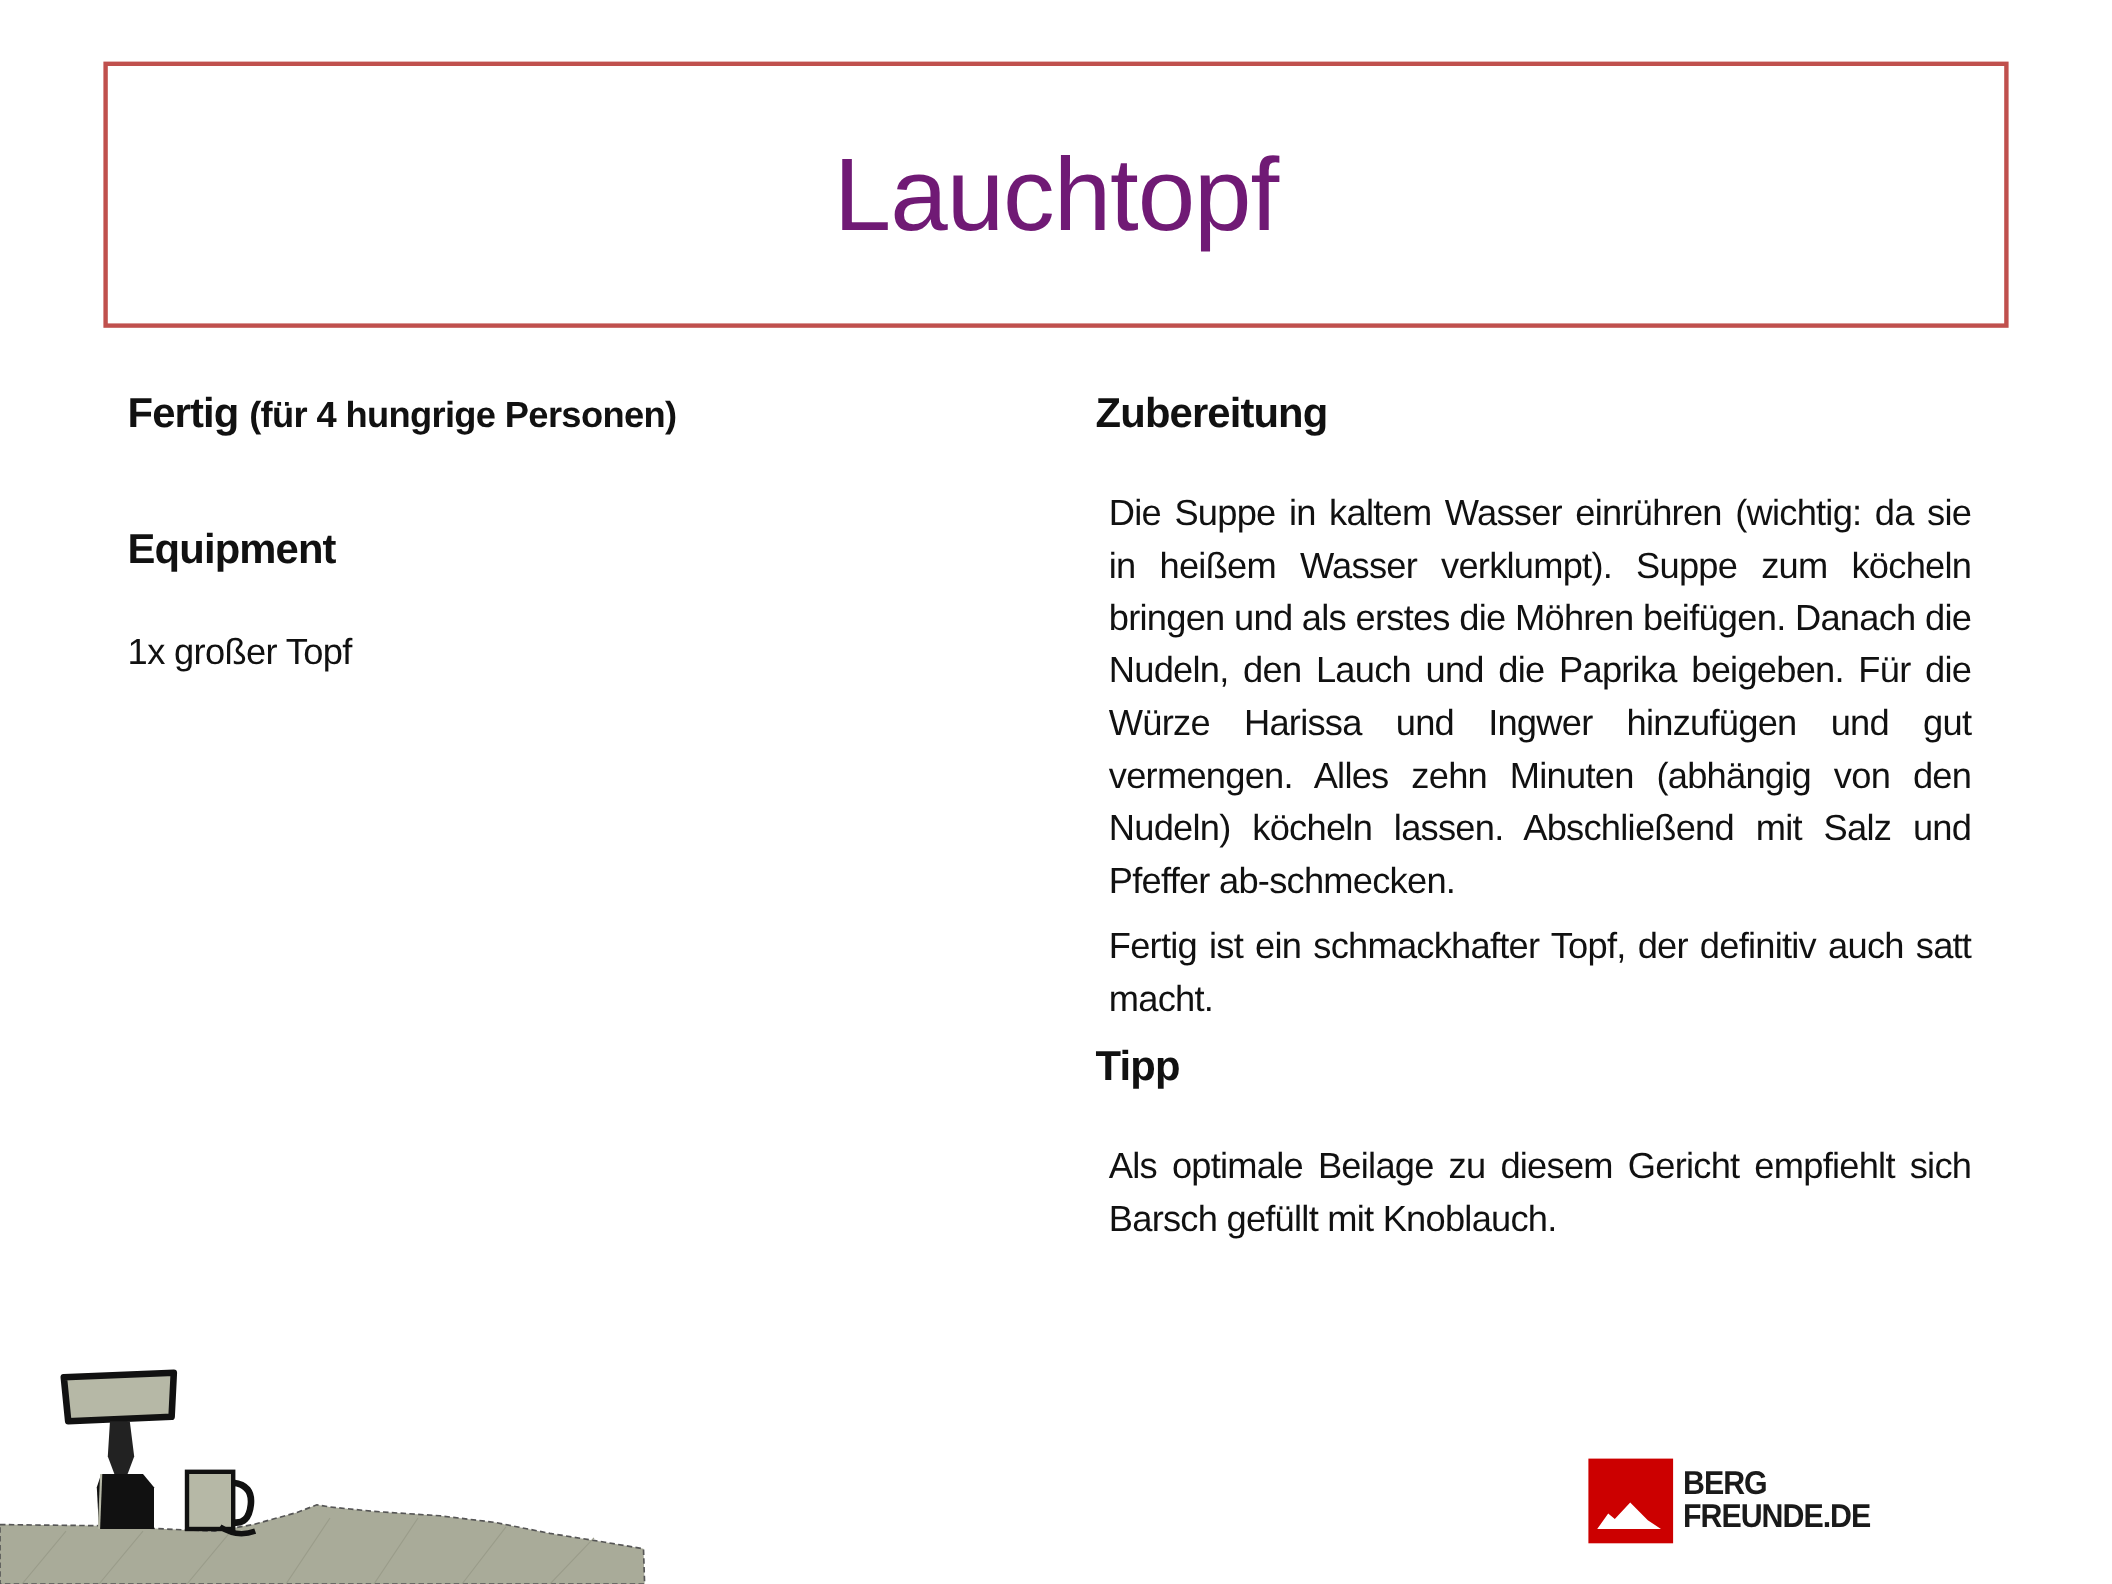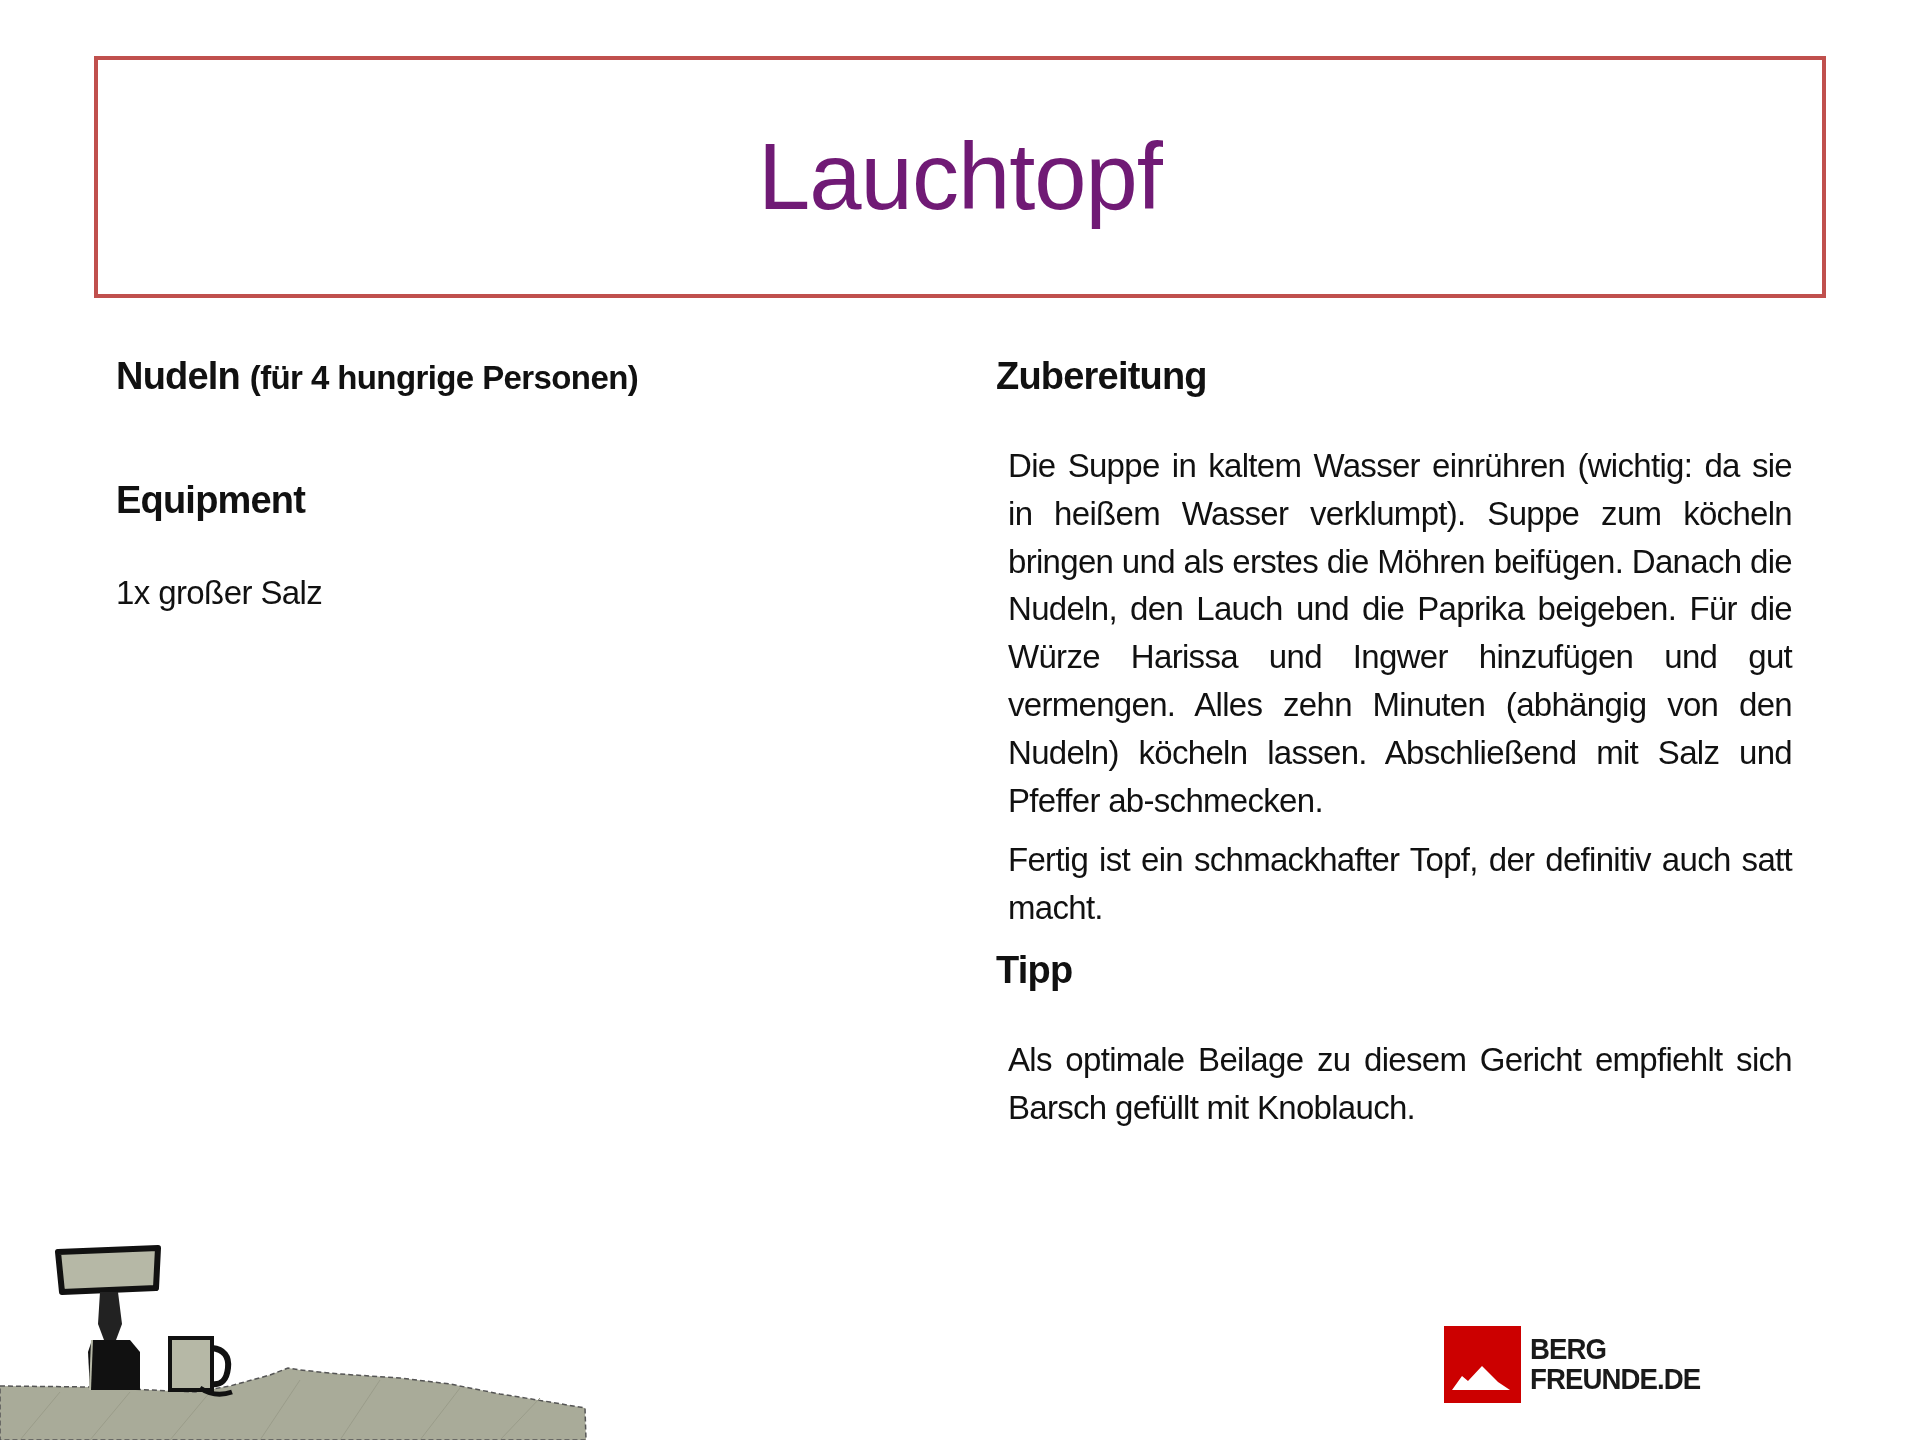--- a/index.html
+++ b/index.html
@@ -133,27 +133,27 @@
 </style>
 </head>
 <body>
 
 <div class="title-box">
   <h1 class="title">Lauchtopf</h1>
 </div>
 
 <div class="col-left">
   <h2 class="heading">
-    <span>Nudeln</span>
+    <span>Fertig</span>
     <span class="sub">(für 4 hungrige Personen)</span>
   </h2>
 
   <h2 class="heading equip-heading">Equipment</h2>
   <ul class="list">
-    <li>1x großer Salz</li>
+    <li>1x großer Topf</li>
   </ul>
 </div>
 
 <div class="col-right">
   <h2 class="heading">Zubereitung</h2>
   <p class="para para-first">Die Suppe in kaltem Wasser einrühren (wichtig: da sie in heißem Wasser verklumpt). Suppe zum köcheln bringen und als erstes die Möhren beifügen. Danach die Nudeln, den Lauch und die Paprika beigeben. Für die Würze Harissa und Ingwer hinzufügen und gut vermengen. Alles zehn Minuten (abhängig von den Nudeln) köcheln lassen. Abschließend mit Salz und Pfeffer ab-schmecken.</p>
   <p class="para">Fertig ist ein schmackhafter Topf, der definitiv auch satt macht.</p>
 
   <h2 class="heading tipp-heading">Tipp</h2>
   <p class="para tipp-text">Als optimale Beilage zu diesem Gericht empfiehlt sich Barsch gefüllt mit Knoblauch.</p>

